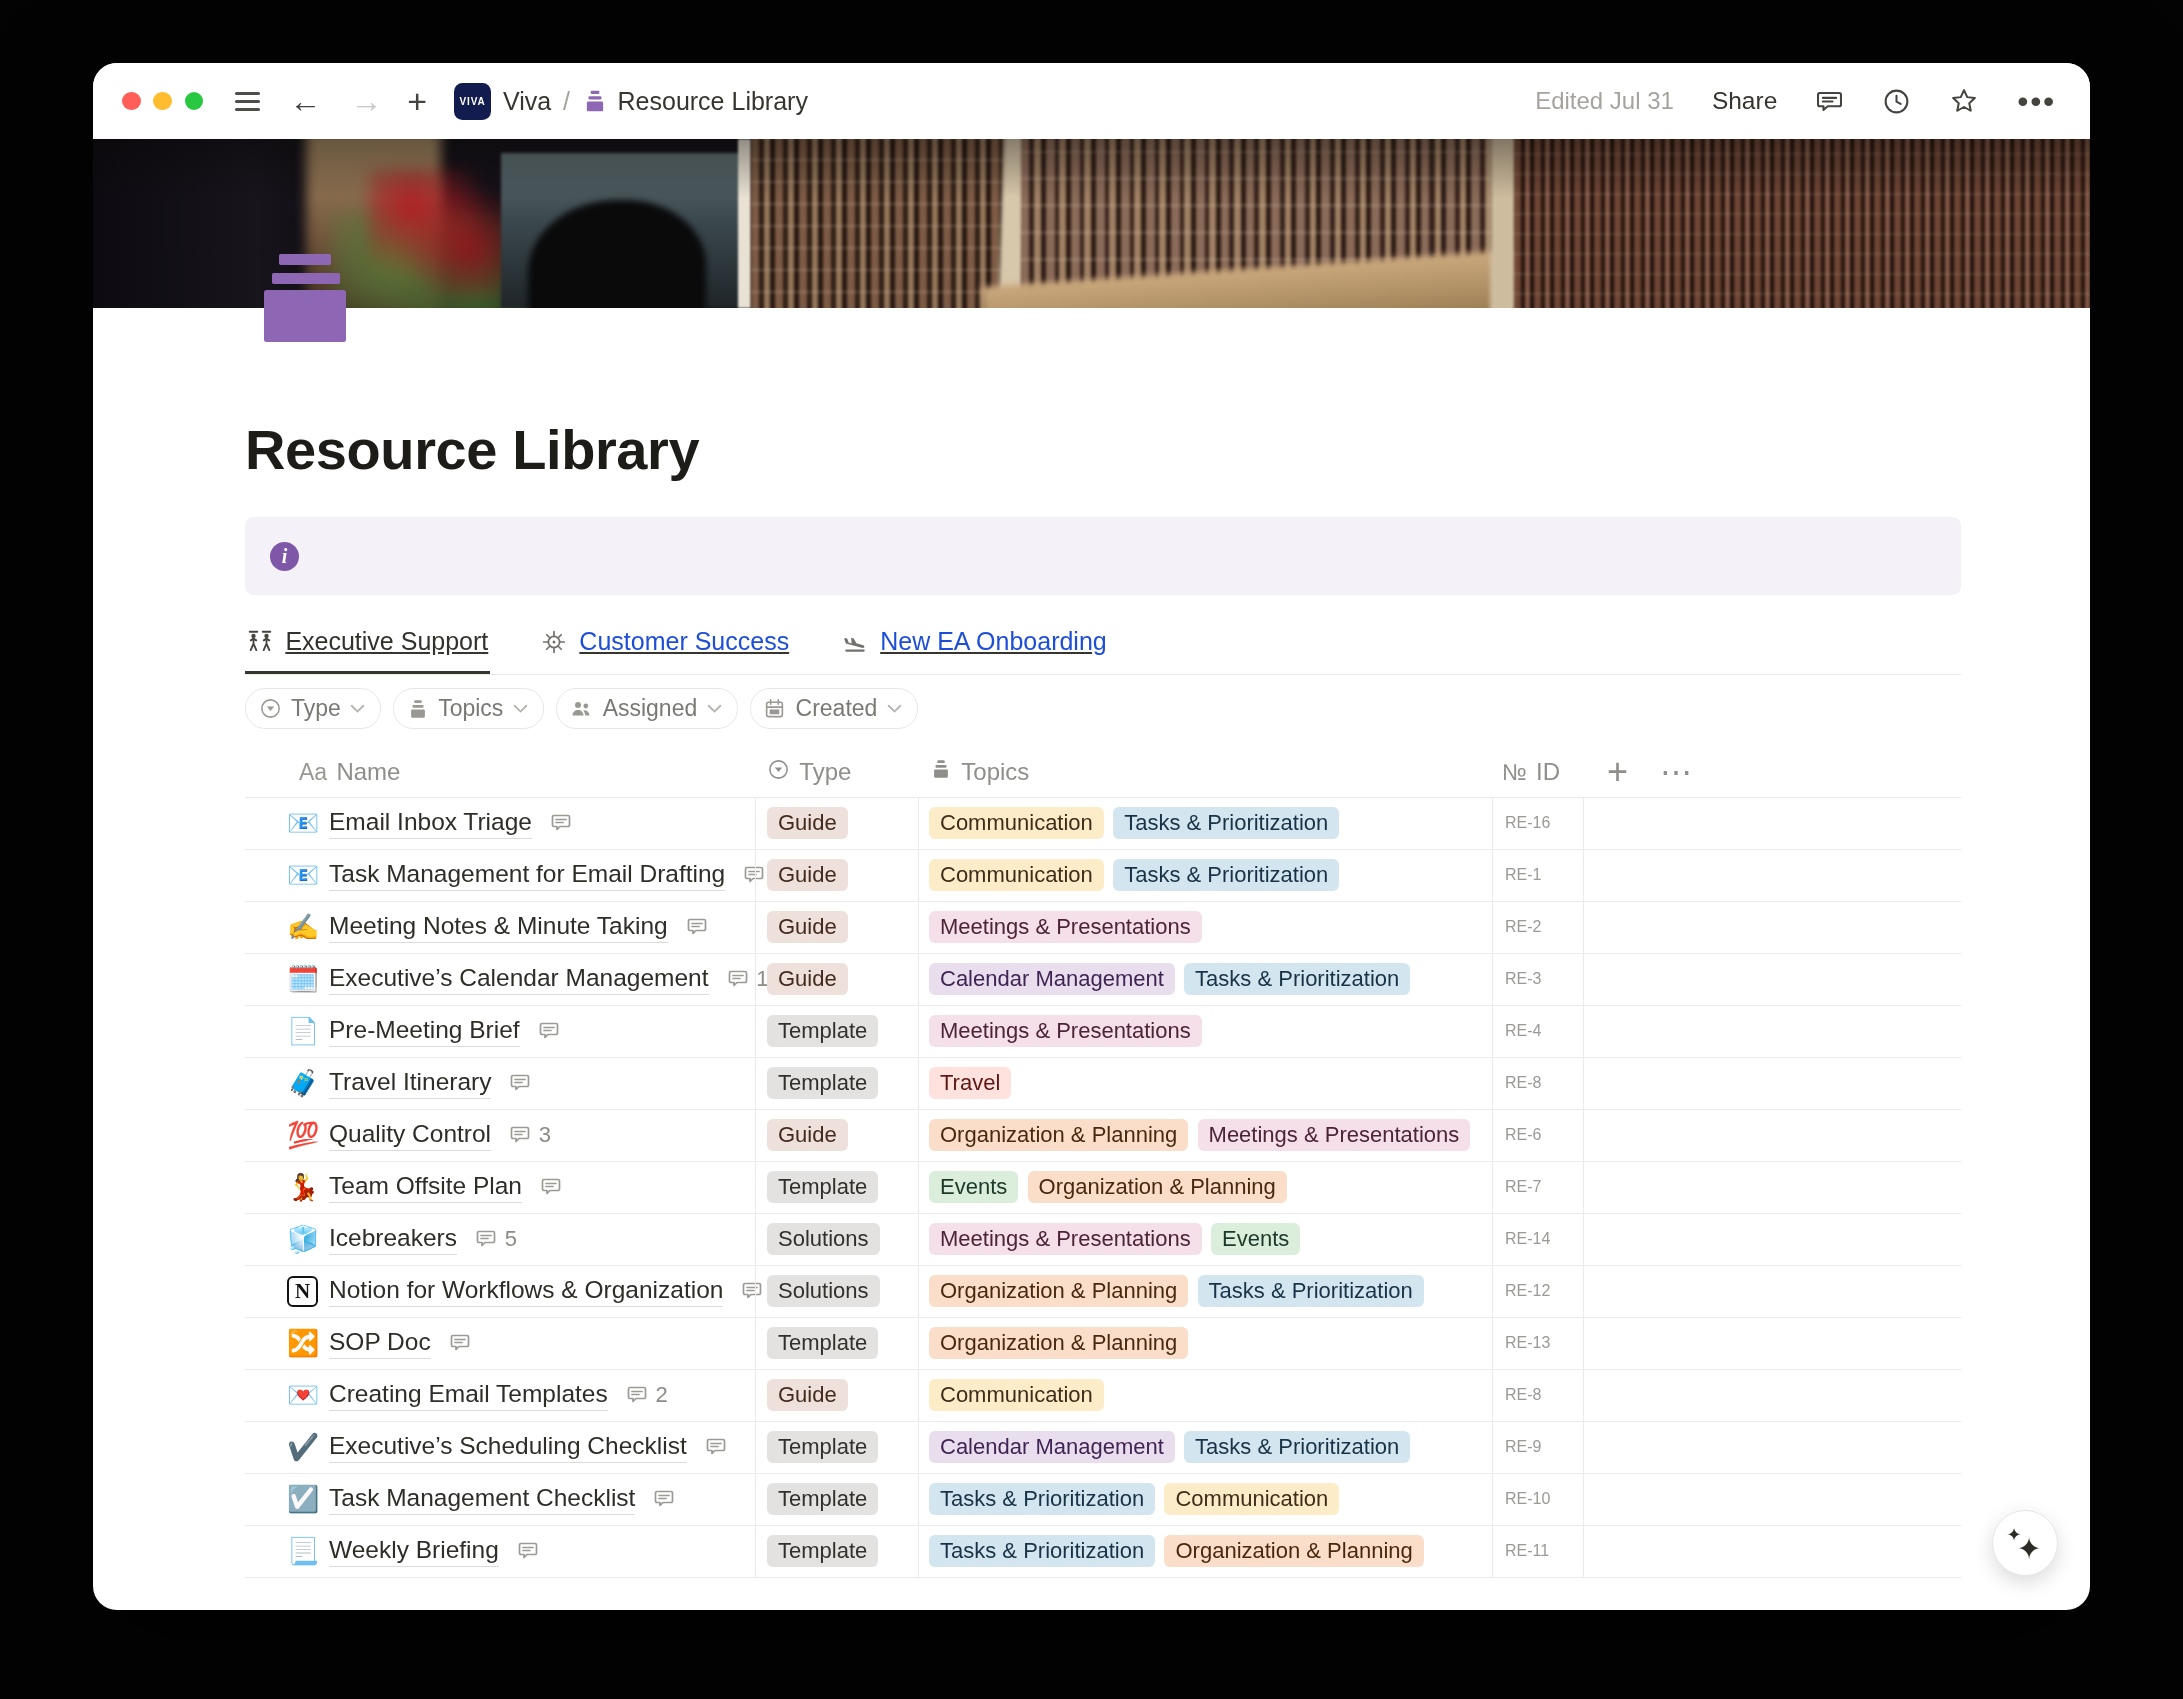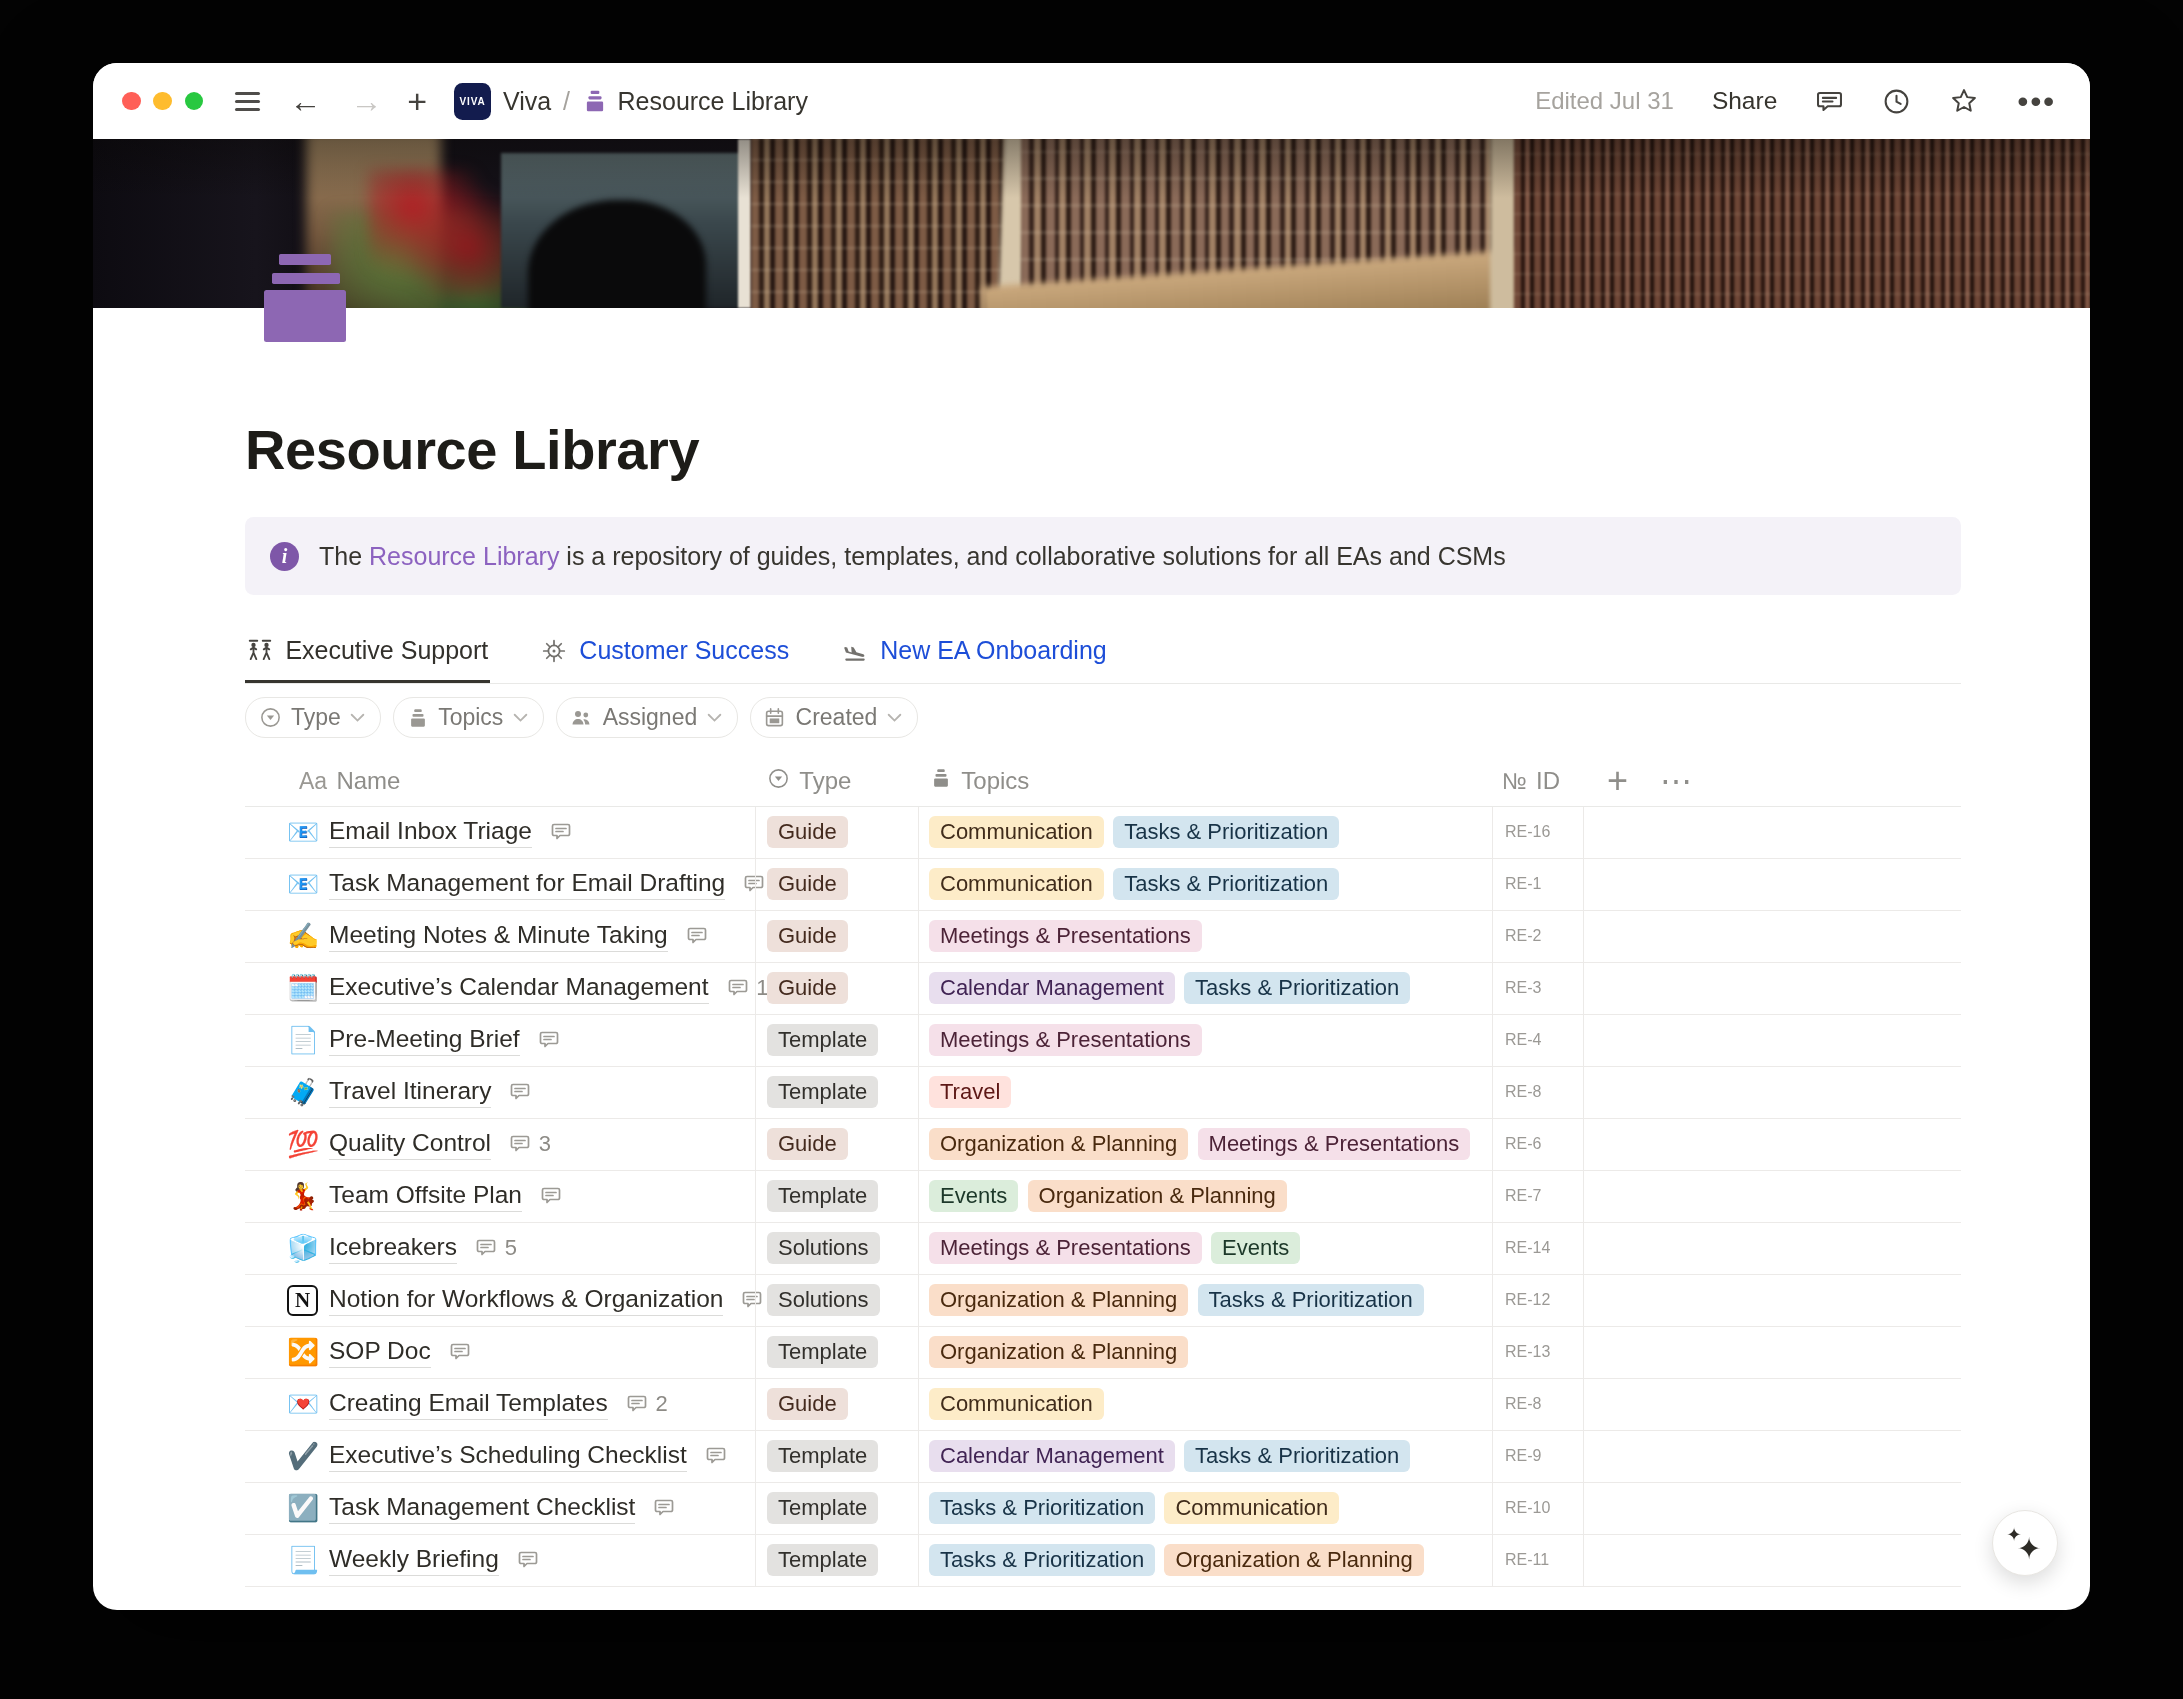--- a/index.html
+++ b/index.html
@@ -66,21 +66,21 @@
   .page-icon .b3{position:absolute;left:0;top:36px;width:82px;height:52px;background:#8d67b3;border-radius:2.5px;}
   
   .content{padding:0 129px 0 152px;}
   h1.page-title{margin:0;padding-top:112px;font-size:56px;line-height:1.08;font-weight:800;color:#1d1c18;letter-spacing:-0.4px;}
   .callout{margin-top:37px;min-height:78px;display:flex;align-items:center;gap:20px;padding:0 25px;background:#f4f2f8;border-radius:8.5px;}
   .info-ic{flex:0 0 auto;width:29px;height:29px;border-radius:50%;background:#7e57a8;color:#fff;display:flex;align-items:center;justify-content:center;
     font-family:"Liberation Serif",serif;font-weight:700;font-size:20px;font-style:italic;}
   .callout-text{font-size:25px;color:#37352f;}
   .callout-text .lnk{color:#8c62c0;}
   
-  .tabs{margin-top:36px;display:flex;gap:49px;border-bottom:0.8px solid #e9e9e7;}
+  .tabs{margin-top:27px;display:flex;gap:49px;border-bottom:0.8px solid #e9e9e7;text-decoration:underline;}
   .tab{display:flex;align-items:center;gap:12.7px;font-size:25px;color:#1d4ed8;padding:5px 1.7px 15px;cursor:pointer;border-bottom:3.4px solid transparent;margin-bottom:-0.8px;}
   .tab.active{color:#33312c;font-weight:500;border-bottom-color:#37352f;}
   .tab .tab-icon{display:flex;align-items:center;}
   .tab .tab-icon svg{display:block;}
   
   .pills{margin-top:13.5px;display:flex;gap:12px;}
   .pill{height:39px;border:1.3px solid #e8e7e4;border-radius:20px;display:flex;align-items:center;gap:9.3px;padding:0 15px 0 12.7px;color:#7a7874;font-size:23px;cursor:pointer;background:#fff;}
   .pill .pill-icon{display:flex;align-items:center;}
   .pill svg{display:block;}
   
@@ -197,21 +197,20 @@
     <span class="b1"></span>
       <span class="b2"></span>
       <span class="b3"></span>
   </div>
 
   <div class="content">
     <h1 class="page-title">Resource Library</h1>
 
     <div class="callout">
       <span class="info-ic">i</span>
-      <span class="callout-text"><span>The </span><span class="lnk">Resource Library</span><span> is a repository of guides, templates, and collaborative solutions for all EAs and CSMs</span></span>
     </div>
 
     <div class="tabs">
   <div class="tab active">
     <span class="tab-icon">
             <svg width="26" height="26" viewBox="0 0 24 24" fill="none" stroke="#45433f" stroke-width="1.7" stroke-linecap="round">
               <path d="M2.5 2.5h7M14.5 2.5h7"></path>
               <circle cx="6" cy="6.4" r="2" fill="#45433f" stroke="none"></circle>
               <circle cx="18" cy="6.4" r="2" fill="#45433f" stroke="none"></circle>
               <path d="M6 8.5v5M18 8.5v5M6 13.5l-2.6 6M6 13.5l2.6 6M18 13.5l-2.6 6M18 13.5l2.6 6M3.5 10.5L6 8.8M8.5 10.5L6 8.8M15.5 10.5L18 8.8M20.5 10.5L18 8.8"></path>

